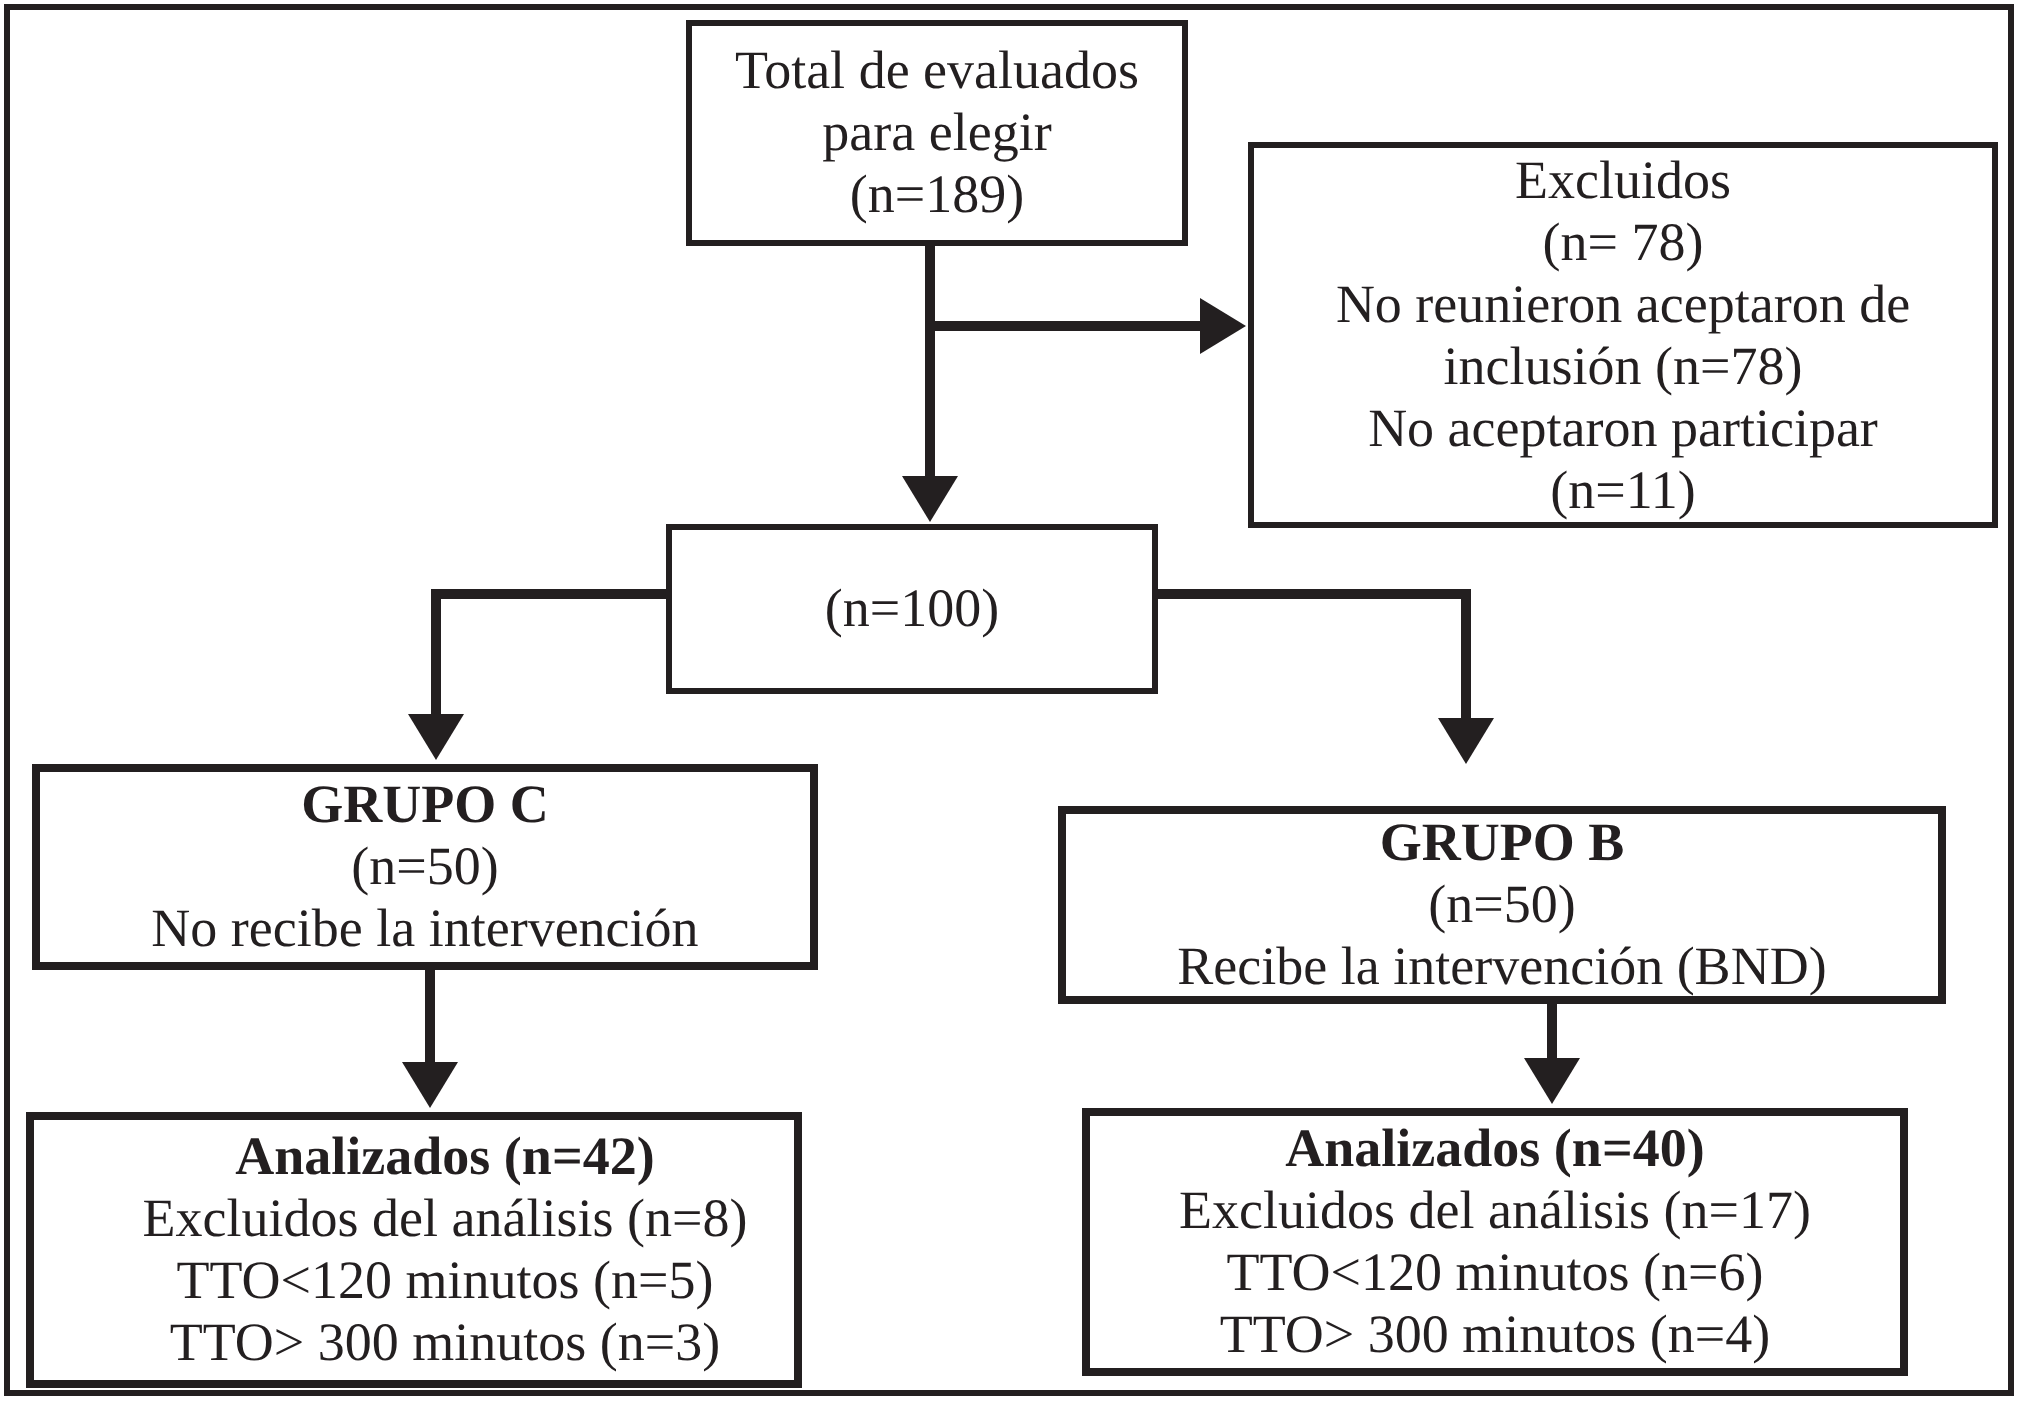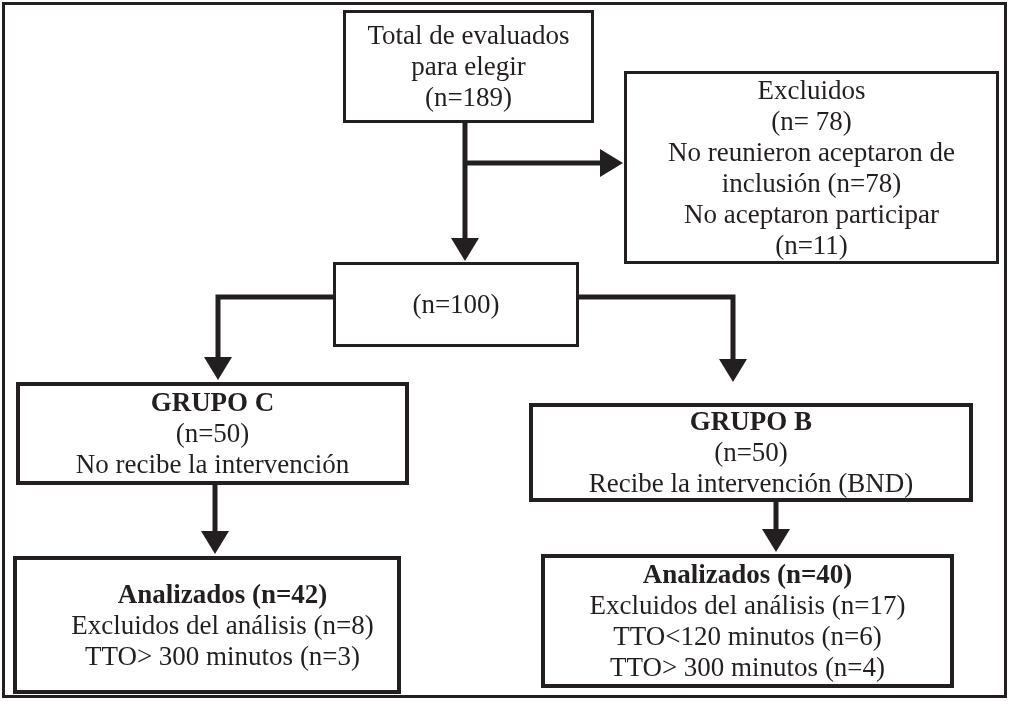--- a/index.html
+++ b/index.html
@@ -119,20 +119,21 @@
 
   <div class="box thick" style="left:529px; top:403px; width:444px; height:99px;">
     <div class="ln bold">GRUPO B</div>
     <div class="ln">(n=50)</div>
     <div class="ln">Recibe la intervención (BND)</div>
   </div>
 
   <div class="box thick" style="left:13px; top:556px; width:388px; height:138px;padding-left:31px;">
     <div class="ln bold">Analizados (n=42)</div>
     <div class="ln">Excluidos del análisis (n=8)</div>
+    <div class="ln">TTO&lt;120 minutos (n=5)</div>
     <div class="ln">TTO&gt; 300 minutos (n=3)</div>
   </div>
 
   <div class="box thick" style="left:541px; top:554px; width:413px; height:134px;text-align:right;">
     <div class="ln bold">Analizados (n=40)</div>
     <div class="ln">Excluidos del análisis (n=17)</div>
     <div class="ln">TTO&lt;120 minutos (n=6)</div>
     <div class="ln">TTO&gt; 300 minutos (n=4)</div>
   </div>
 </div>

